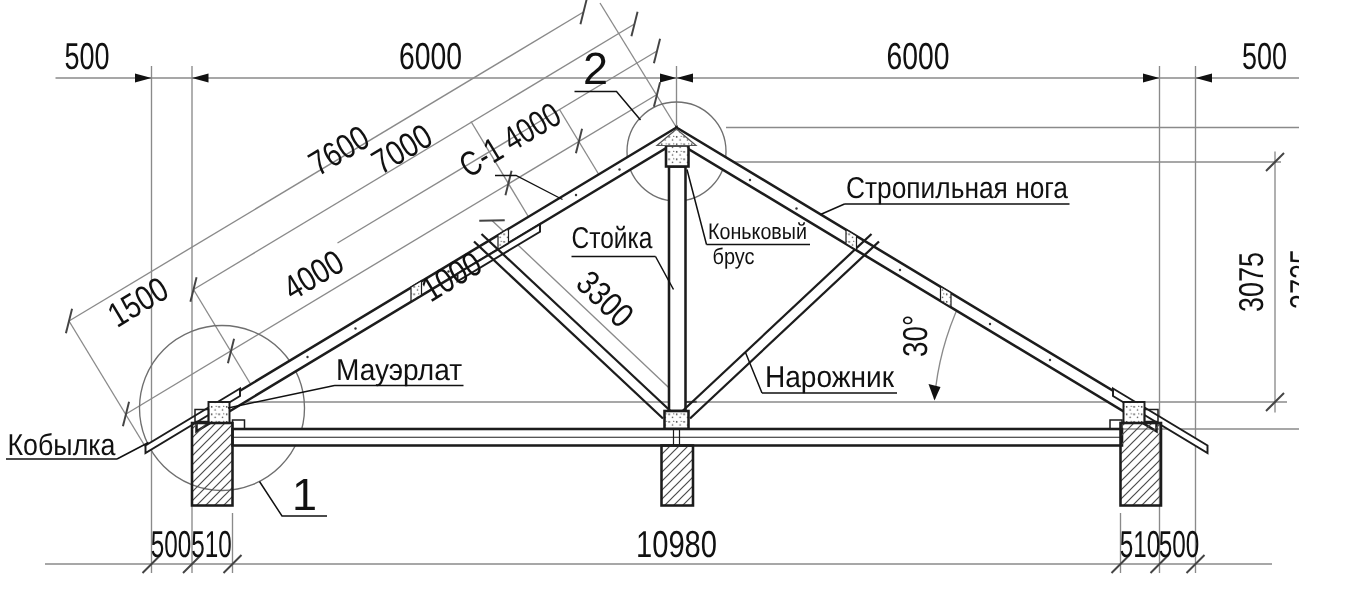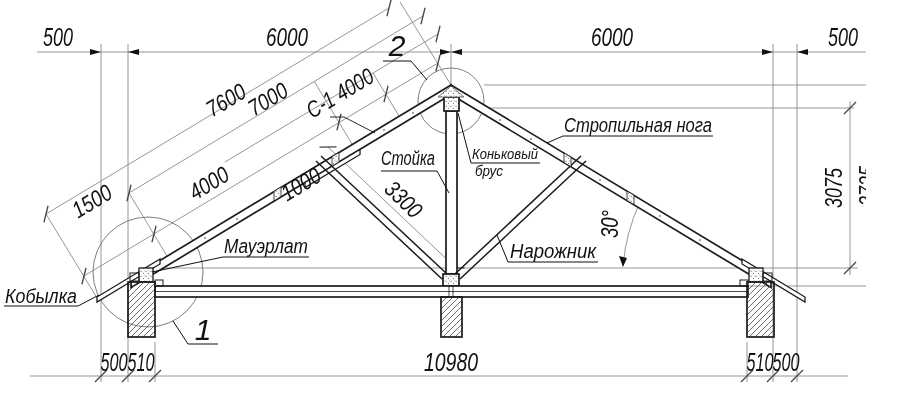--- a/index.html
+++ b/index.html
@@ -1,16 +1,16 @@
 <!DOCTYPE html>
 <html><head>
 <meta charset="utf-8">
 <style>
   html,body{margin:0;padding:0;background:#ffffff;}
-  #stage{width:866px;height:402px;position:relative;background:#fff;overflow:hidden;font-style:italic;}
+  #stage{width:866px;height:402px;position:relative;background:#fff;overflow:hidden;}
   svg{display:block;}
   text{font-family:"Liberation Sans","DejaVu Sans",sans-serif;fill:#111;}
   .dim-t{font-size:25px;}
   .dim-d{font-size:23px;}
   .lab{font-size:20px;}
   .lab-s{font-size:15px;}
   .co{font-size:30px;}
 </style>
 </head>
 <body>

